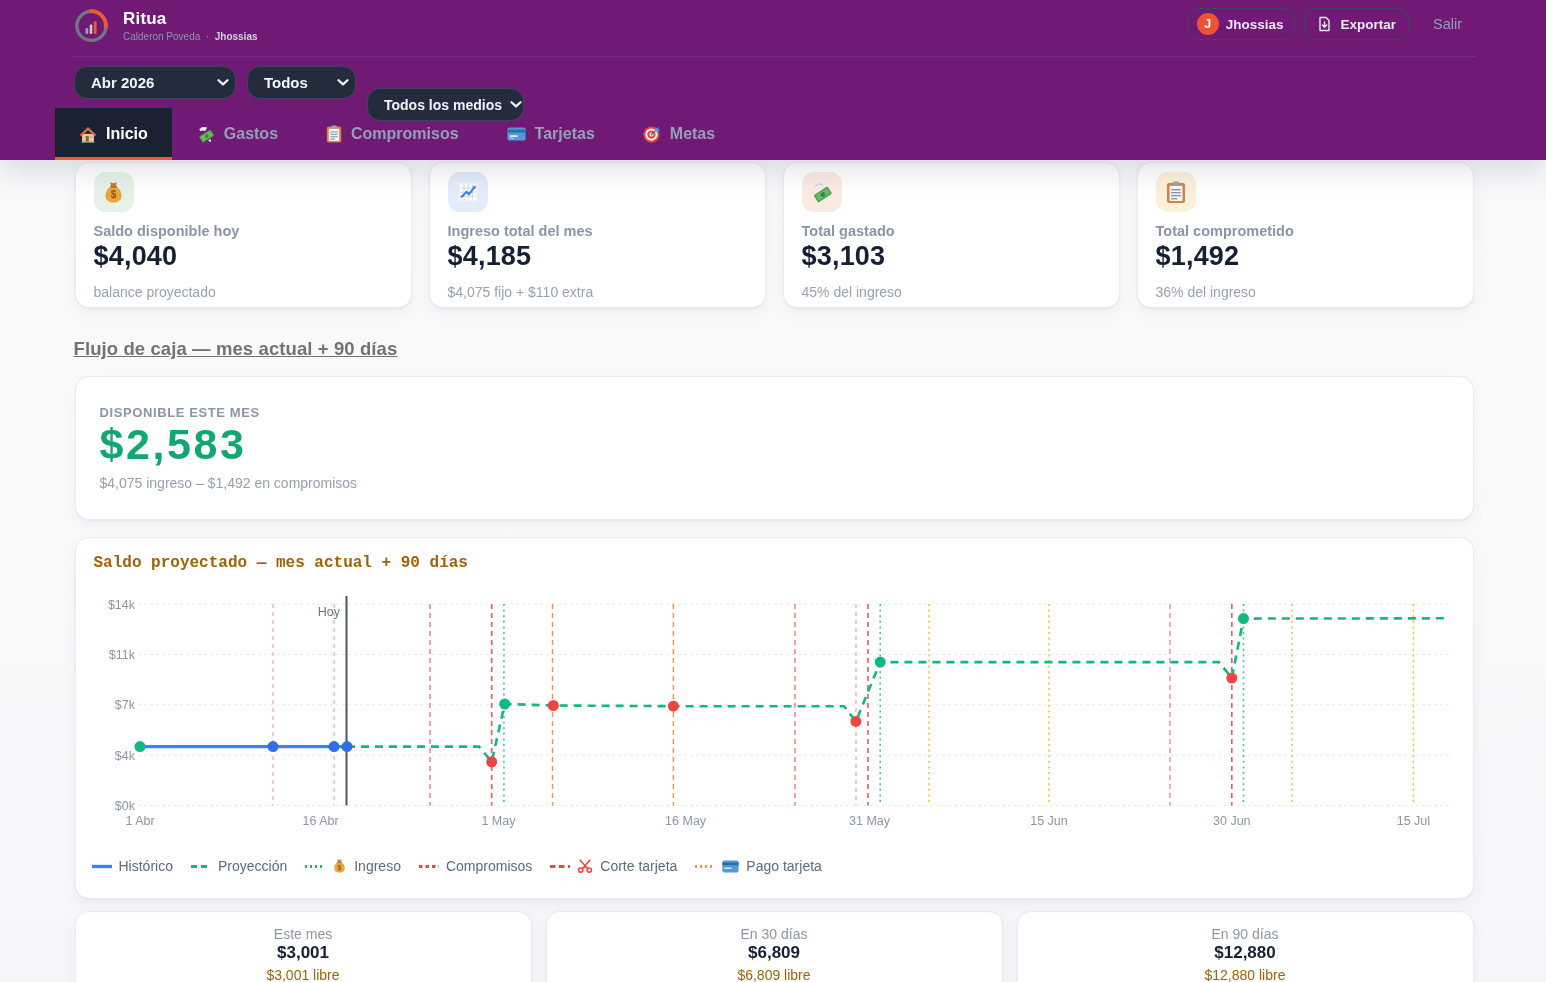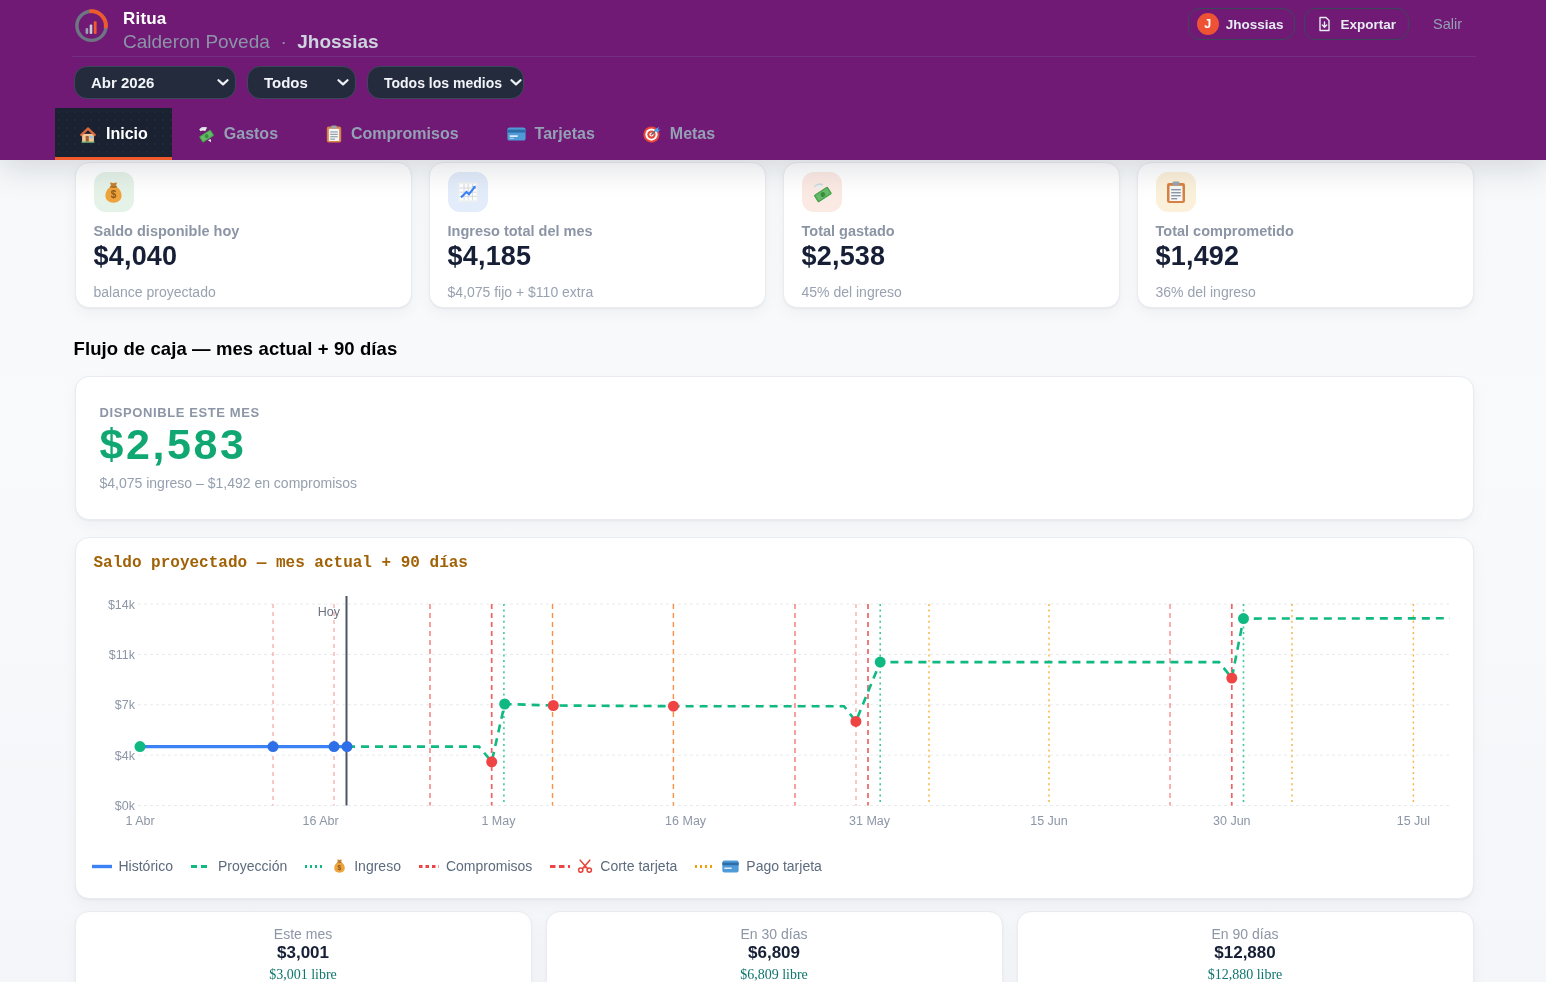--- a/index.html
+++ b/index.html
@@ -12,21 +12,21 @@
   
   header {
     position:relative; z-index:5;
     background:#701a75; height:160px;
     box-shadow:0 8px 30px rgba(15,23,42,.14);
   }
   .nav-top { height:56px; position:relative; }
   .brand { position:absolute; left:75px; top:9px; display:flex; }
   .brand-text { margin-left:15px; }
   .brand-title { color:#fff; font-size:17px; font-weight:700; line-height:19px; letter-spacing:.2px; }
-  .brand-sub { color:#8b95a7; font-size:19px; margin-top:3px; }
+  .brand-sub { color:#8b95a7; font-size:10px; margin-top:3px; }
   .brand-sub b { color:#cdd4de; font-weight:700; }
   .nav-right { position:absolute; right:84px; top:8px; display:flex; align-items:center; }
   .pill {
     height:32px; border:1px solid #3a465e; border-radius:12px;
     display:flex; align-items:center; color:#e7ebf2; font-size:13.5px; font-weight:700;
   }
   .pill.user { padding:0 11px 0 8px; }
   .pill.export { margin-left:9px; padding:0 12px; }
   .avatar { width:22px; height:22px; border-radius:50%; background:#ee5235; color:#fff;
     font-size:12.5px; font-weight:700; display:flex; align-items:center; justify-content:center; margin-right:7px; }
@@ -34,21 +34,21 @@
   .nav-sep { position:absolute; left:72px; right:70px; top:56px; height:1px; background:rgba(148,163,184,.16); }
   
   .filters { position:absolute; top:66px; left:74px; display:flex; gap:11px; }
   .select {
     height:33px; background:#242b3d; border:1.5px solid #3c475c; border-radius:13px;
     color:#f1f4f8; font-size:15px; font-weight:700; display:flex; align-items:center;
     padding:0 6px 0 16px; white-space:nowrap;
   }
   .select svg { margin-left:auto; flex:none; }
   .select { column-gap:8px; }
-  .s1 { width:162px; } .s2 { width:109px; } .s3 { width:157px; }
+  .s1 { width:162px; } .s2 { width:109px; } .s3 { width:157px;margin-top:22px; }
   .s3 { font-size:14px; }
   
   .tabs { position:absolute; left:55px; bottom:0; display:flex; height:52px; }
   .tab {
     display:flex; align-items:center; padding:0 24px; color:#94a0b4;
     font-size:16px; font-weight:700; position:relative;
   }
   .tab .ticon { margin-right:9px; display:flex; }
   .tab.active {
     color:#fff;
@@ -63,34 +63,34 @@
   .stats { display:grid; grid-template-columns:repeat(4,1fr); gap:17px; padding-top:2px; }
   .card {
     background:#fff; border:1px solid #e9ecf1; border-radius:14px;
     box-shadow:0 1px 2px rgba(16,24,40,.05), 0 6px 16px rgba(16,24,40,.04);
   }
   .stat { height:146px; padding:9px 18px; position:relative; }
   .stat .ico { width:40px; height:40px; border-radius:12px; display:flex; align-items:center; justify-content:center; }
   .stat .lbl { color:#8c95a5; font-size:14.5px; font-weight:600; margin-top:11px; }
   .stat .val { color:#161f35; font-size:27px; font-weight:800; margin-top:2px; letter-spacing:.2px; }
   .stat .sub { color:#99a2b1; font-size:14px; margin-top:12px; }
-  h2.sect { color:#000000; font-size:18.5px; font-weight:800; margin:30px 0 0 -1px; letter-spacing:.1px; }
+  h2.sect { color:#737373; font-size:18.5px; font-weight:800; margin:30px 0 0 -1px; letter-spacing:.1px;text-decoration:underline; }
   .disp { margin-top:16px; height:144px; padding:28px 24px 0 24px; }
   .disp .k { color:#8c96a6; font-size:13px; font-weight:700; letter-spacing:.6px; }
   .disp .v { color:#11a772; font-size:43px; font-weight:800; margin-top:0px; letter-spacing:2.6px; }
   .disp .s { color:#95a0ae; font-size:14px; margin-top:6px; }
   .chartcard { margin-top:17px; height:362px; position:relative; }
   .chartcard h3 { position:absolute; left:18px; top:16px; color:#a16207; font-size:16px; font-weight:800;font-family:Liberation Mono, monospace; }
   .legend { position:absolute; left:16px; top:320px; display:flex; align-items:center; gap:18px; }
   .li { display:flex; align-items:center; gap:7px; color:#5d6b7e; font-size:14px; }
   .bottom3 { display:grid; grid-template-columns:repeat(3,1fr); gap:14px; margin-top:12px; }
   .bcard { height:110px; text-align:center; padding-top:14px; }
   .bcard .t { color:#8c96a6; font-size:14px; }
   .bcard .m { color:#161f35; font-size:17px; font-weight:800; margin-top:1px; }
-  .bcard .f { color:#0f766e; font-size:14px; font-weight:400; margin-top:4px;font-family:Liberation Serif, serif; }
+  .bcard .f { color:#a16207; font-size:14px; font-weight:400; margin-top:4px; }
 </style>
 </head>
 <body>
 <header>
   <div class="nav-top">
     <div class="brand">
       <svg width="33" height="34" viewBox="0 0 33 34">
         <circle cx="16.5" cy="16.8" r="14.6" fill="none" stroke="#6e7684" stroke-width="3.4"></circle>
         <path d="M 14.4 2.35 A 14.6 14.6 0 0 1 30.6 19.3" fill="none" stroke="#f05a2b" stroke-width="3.8"></path>
         <rect x="10.6" y="19" width="2.6" height="6" rx="1" fill="#9aa3b1"></rect>
@@ -226,21 +226,21 @@
           <path d="M4 5.4 Q8.4 1 13.8 3.1 L13.2 4.7 Q8.4 2.9 4.8 6.5 Z" fill="#cfd8dc"></path>
           <g transform="rotate(-33 13.2 13.8)">
             <rect x="4.6" y="9.6" width="17.2" height="9.1" rx="1.2" fill="#43a047"></rect>
             <rect x="5.9" y="10.8" width="14.6" height="6.7" fill="#66bb6a"></rect>
             <circle cx="13.2" cy="14.2" r="2.5" fill="#388e3c"></circle>
           </g>
           <path d="M15 19.2 l4.2 2.6 l-0.7 -4 Z" fill="#eceff1"></path>
         </svg>
           </div>
         <div class="lbl">Total gastado</div>
-        <div class="val">$2,538</div>
+        <div class="val">$3,103</div>
         <div class="sub">45% del ingreso</div>
       </div>
       <div class="card stat">
         <div class="ico" style="background:#fbf0da">
             <svg width="20" height="23" viewBox="0 0 20 23">
           <rect x="1" y="2" width="18" height="20" rx="2.2" fill="#d78143"></rect>
           <rect x="3.5" y="4.8" width="13" height="15.2" fill="#f5f7f8"></rect>
           <rect x="6.5" y="0.5" width="7" height="4" rx="1.4" fill="#9aa4ad"></rect>
           <g fill="#8b97a3">
                 <rect x="5.2" y="8" width="9.6" height="1.4"></rect>

